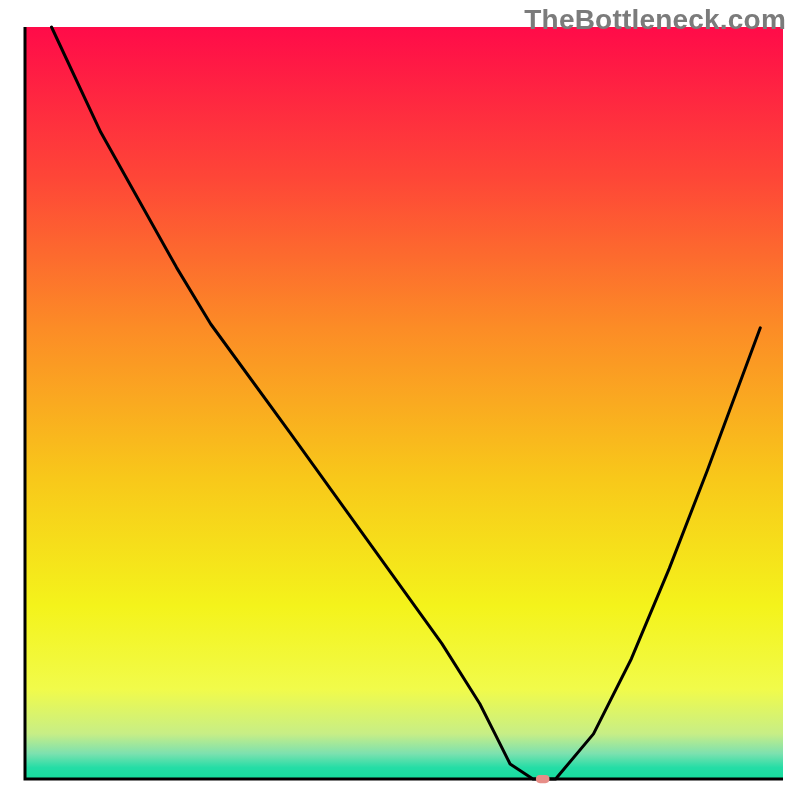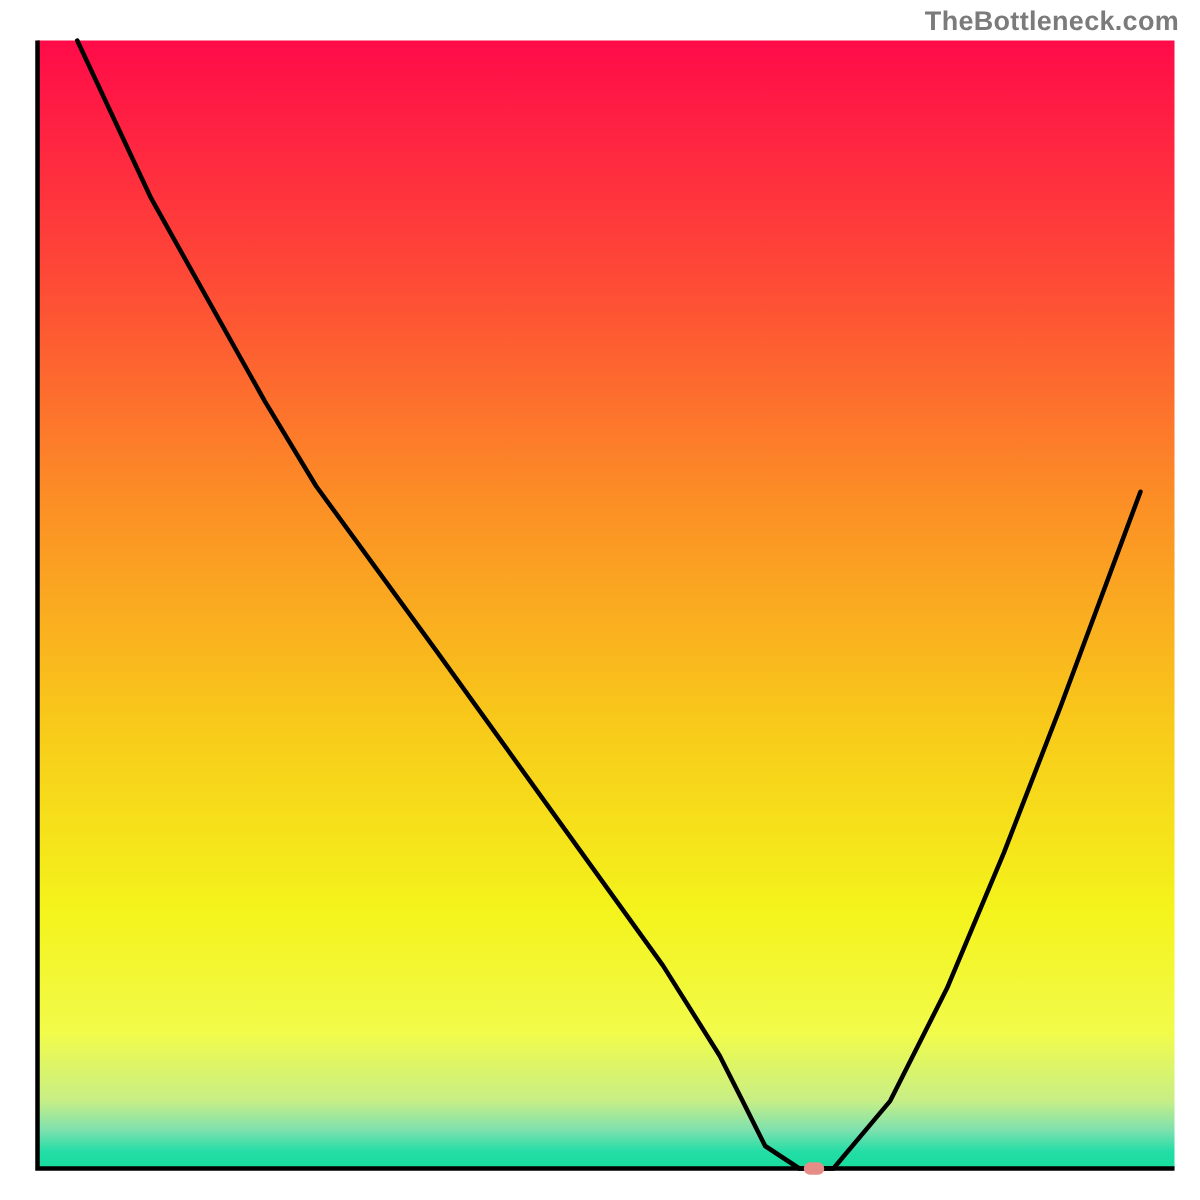--- a/index.html
+++ b/index.html
@@ -12,21 +12,21 @@
   }
   .chart-container {
     position: relative;
     width: 800px;
     height: 800px;
   }
   .watermark {
     position: absolute;
     top: 4px;
     right: 14px;
-    font-size: 18px;
+    font-size: 28px;
     font-weight: 600;
     color: #7b7b7b;
     letter-spacing: 0.2px;
     z-index: 10;
   }
   svg {
     display: block;
   }
 </style>
 </head>

